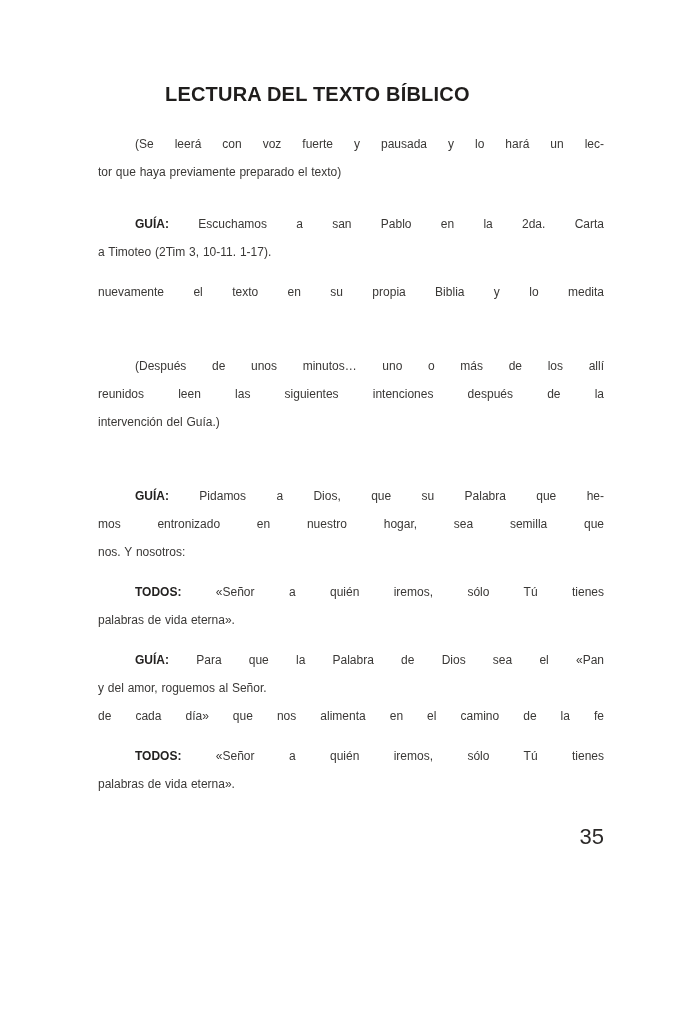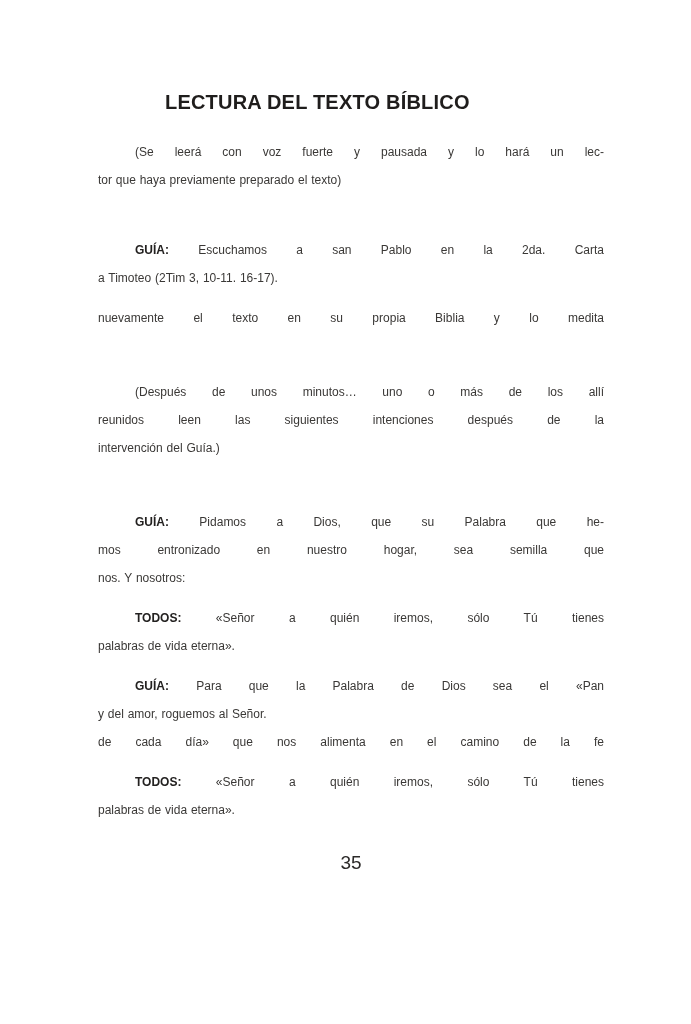--- a/index.html
+++ b/index.html
@@ -11,76 +11,76 @@
     position: relative;
     width: 691px;
     height: 1024px;
     background: #ffffff;
     overflow: hidden;
     font-family: "Liberation Sans", sans-serif;
     color: #3a3836;
   }
   .content {
     position: absolute;
-    top: 88px;
+    top: 80px;
     left: 98px;
     width: 506px;
   }
   .heading {
     margin: 0 0 0 67px;
     font-size: 20px;
     line-height: 28px;
     font-weight: bold;
     color: #1f1d1c;
     letter-spacing: 0.2px;
   }
   .para {
     margin: 0;
     font-size: 12px;
     line-height: 28px;
   }
   .gap-title { margin-top: 22px; }
   .gap-sm    { margin-top: 12px; }
-  .gap-md    { margin-top: 42px; }
+  .gap-md    { margin-top: 24px; }
   .gap-lg    { margin-top: 46px; }
   .line {
     text-align: justify;
     text-align-last: justify;
     word-spacing: 0.5px;
   }
   .line.first { text-indent: 37px; }
   .line.last {
     text-align: center;
     text-align-last: left;
   }
   .label {
     font-weight: bold;
     color: #232120;
   }
   .page-number {
     margin-top: 25px;
-    text-align: center;
-    font-size: 19px;
+    text-align: right;
+    font-size: 22px;
     line-height: 28px;
     color: #2c2a29;
   }
 </style>
 </head>
 <body>
 
 <div class="book-page">
   <div class="content">
       <h1 class="heading">LECTURA DEL TEXTO BÍBLICO</h1>
       <div class="para gap-title">
         <div class="line first">(Se leerá con voz fuerte y pausada y lo hará un lec-</div>
         <div class="line last">tor que haya previamente preparado el texto)</div>
       </div>
       <div class="para gap-md">
         <div class="line first"><span class="label">GUÍA:</span> Escuchamos a san Pablo en la 2da. Carta</div>
-        <div class="line last">a Timoteo (2Tim 3, 10-11. 16-17).</div>
+        <div class="line last">a Timoteo (2Tim 3, 10-11. 1-17).</div>
       </div>
       <div class="para gap-sm">
         <div class="line">nuevamente el texto en su propia Biblia y lo medita</div>
       </div>
       <div class="para gap-lg">
         <div class="line first">(Después de unos minutos… uno o más de los allí</div>
         <div class="line">reunidos leen las siguientes intenciones después de la</div>
         <div class="line last">intervención del Guía.)</div>
       </div>
       <div class="para gap-lg">

